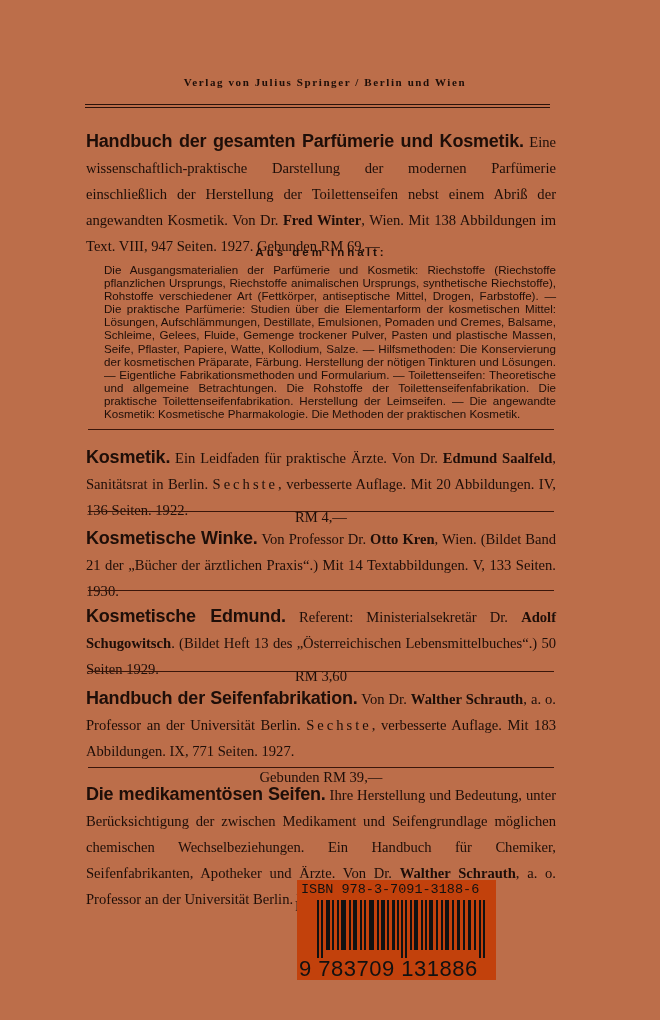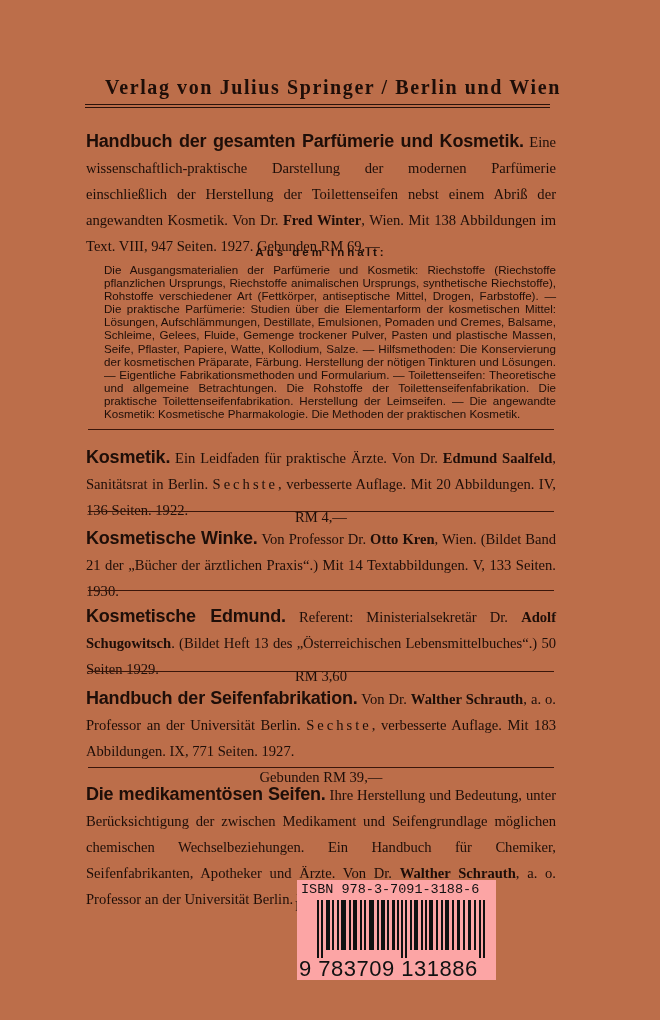--- a/index.html
+++ b/index.html
@@ -2,34 +2,34 @@
 <html><head>
   <meta charset="utf-8">
   <style>
     html, body { margin:0; padding:0; }
     body {
       width:660px; height:1020px; background:#BC6E4A; position:relative; overflow:hidden;
       font-family:"DejaVu Serif", "Liberation Serif", serif; color:#1e0e08;
     }
     .abs { position:absolute; }
     .header {
-      left:105px; top:76px; width:440px; font-size:20px; font-weight:bold; letter-spacing:1.6px;
-      font-family:"Liberation Serif", serif; white-space:nowrap;
+      left:105px; top:76px; width:440px; font-size:11px; font-weight:bold; letter-spacing:1.6px;
+      font-family:"Liberation Serif", serif; white-space:nowrap;text-align:center;
     }
     .dbl-rule { left:85px; top:104px; width:385px; height:0; border-top:1.5px solid #2a120a; border-bottom:1.5px solid #2a120a; padding-top:2px; width:465px; }
     .rule { left:88px; width:466px; height:0; border-top:1.6px solid #3a160a; }
     .entry { left:86px; width:470px; font-family:"Liberation Serif", serif; font-size:14.6px; line-height:26px; text-align:justify; }
     .entry .t { font-weight:bold; font-size:18px; font-family:"Liberation Sans", sans-serif; letter-spacing:-0.2px; }
     .entry .indent { padding-left:14px; display:block; }
     .entry .price { display:block; text-align:center; }
     .b { font-weight:bold; }
     .sp { letter-spacing:3px; }
     .toc-head { left:86px; top:246px; width:470px; text-align:center; font-size:11.5px; font-weight:bold; letter-spacing:3px; font-family:"Liberation Sans", sans-serif; }
     .toc { left:104px; top:263px; width:452px; font-size:11.6px; line-height:13.1px; text-align:justify; font-family:"Liberation Sans", sans-serif; }
-    .barcode-box { left:297px; top:880px; width:199px; height:100px; background:#fca5a5; }
+    .barcode-box { left:297px; top:880px; width:199px; height:100px; background:#c2410c; }
     .isbn-text { left:4px; top:2px; font-family:"Liberation Mono", monospace; font-size:13.5px; color:#111; white-space:nowrap; }
     .bars { left:20px; top:20px; width:172px; height:58px; }
     .ean { left:2px; top:76px; font-family:"Liberation Sans", sans-serif; font-size:22px; color:#111; letter-spacing:0.5px; white-space:nowrap; }
   </style>
 </head>
 <body>
 
 <div class="abs header">Verlag von Julius Springer / Berlin und Wien</div>
 <div class="abs dbl-rule"></div>
 

